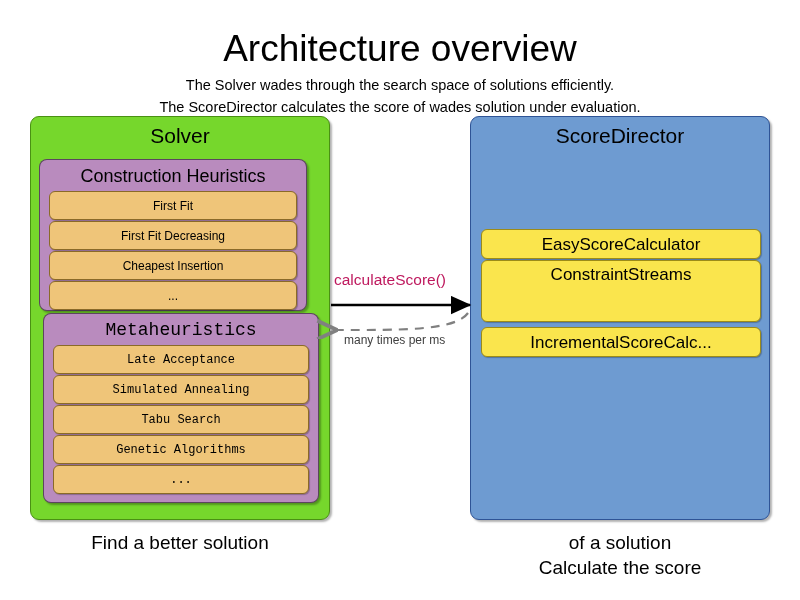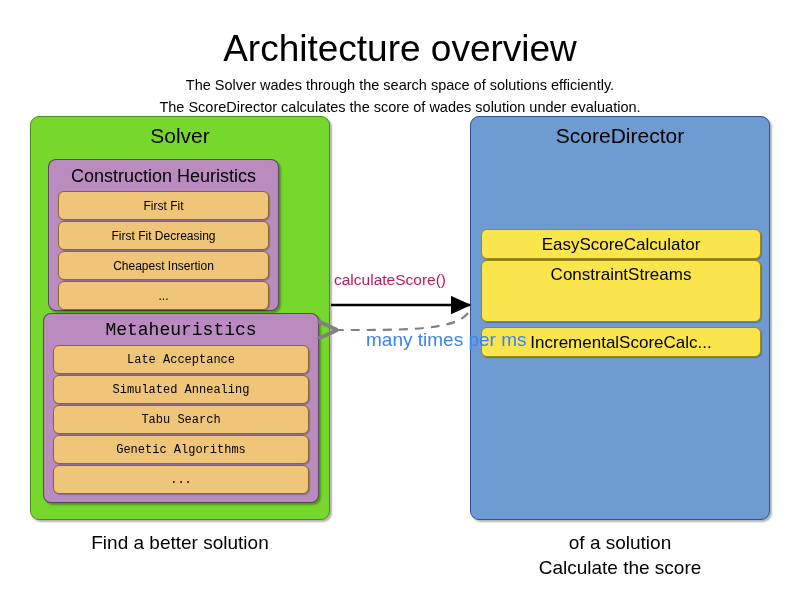--- a/index.html
+++ b/index.html
@@ -83,23 +83,23 @@
   }
   .group-title {
     text-align: center;
     font-size: 18px;
     line-height: 24px;
     padding-top: 4px;
     padding-bottom: 2px;
   }
 
   #group-construction {
-    left: 17px;
+    left: 8px;
     top: 42px;
-    width: 231px;
+    width: 268px;
     height: 152px;
   }
   #group-metaheuristics {
     left: 12px;
     top: 196px;
     width: 276px;
     height: 190px;
     font-family: Liberation Mono, monospace;
   }
 
@@ -188,23 +188,22 @@
     white-space: nowrap;
   }
   #label-calculate-score {
     left: 334px;
     top: 271px;
     color: #be185d;
   }
   #label-many-times {
     left: 344px;
     top: 331px;
-    font-size: 19px;
-    color: #3b82f6;
-    margin-left: 22px;
+    font-size: 12px;
+    color: #404040;
   }
 
   
   .caption {
     position: absolute;
     text-align: center;
     font-size: 19px;
     line-height: 25px;
   }
   #caption-left {

